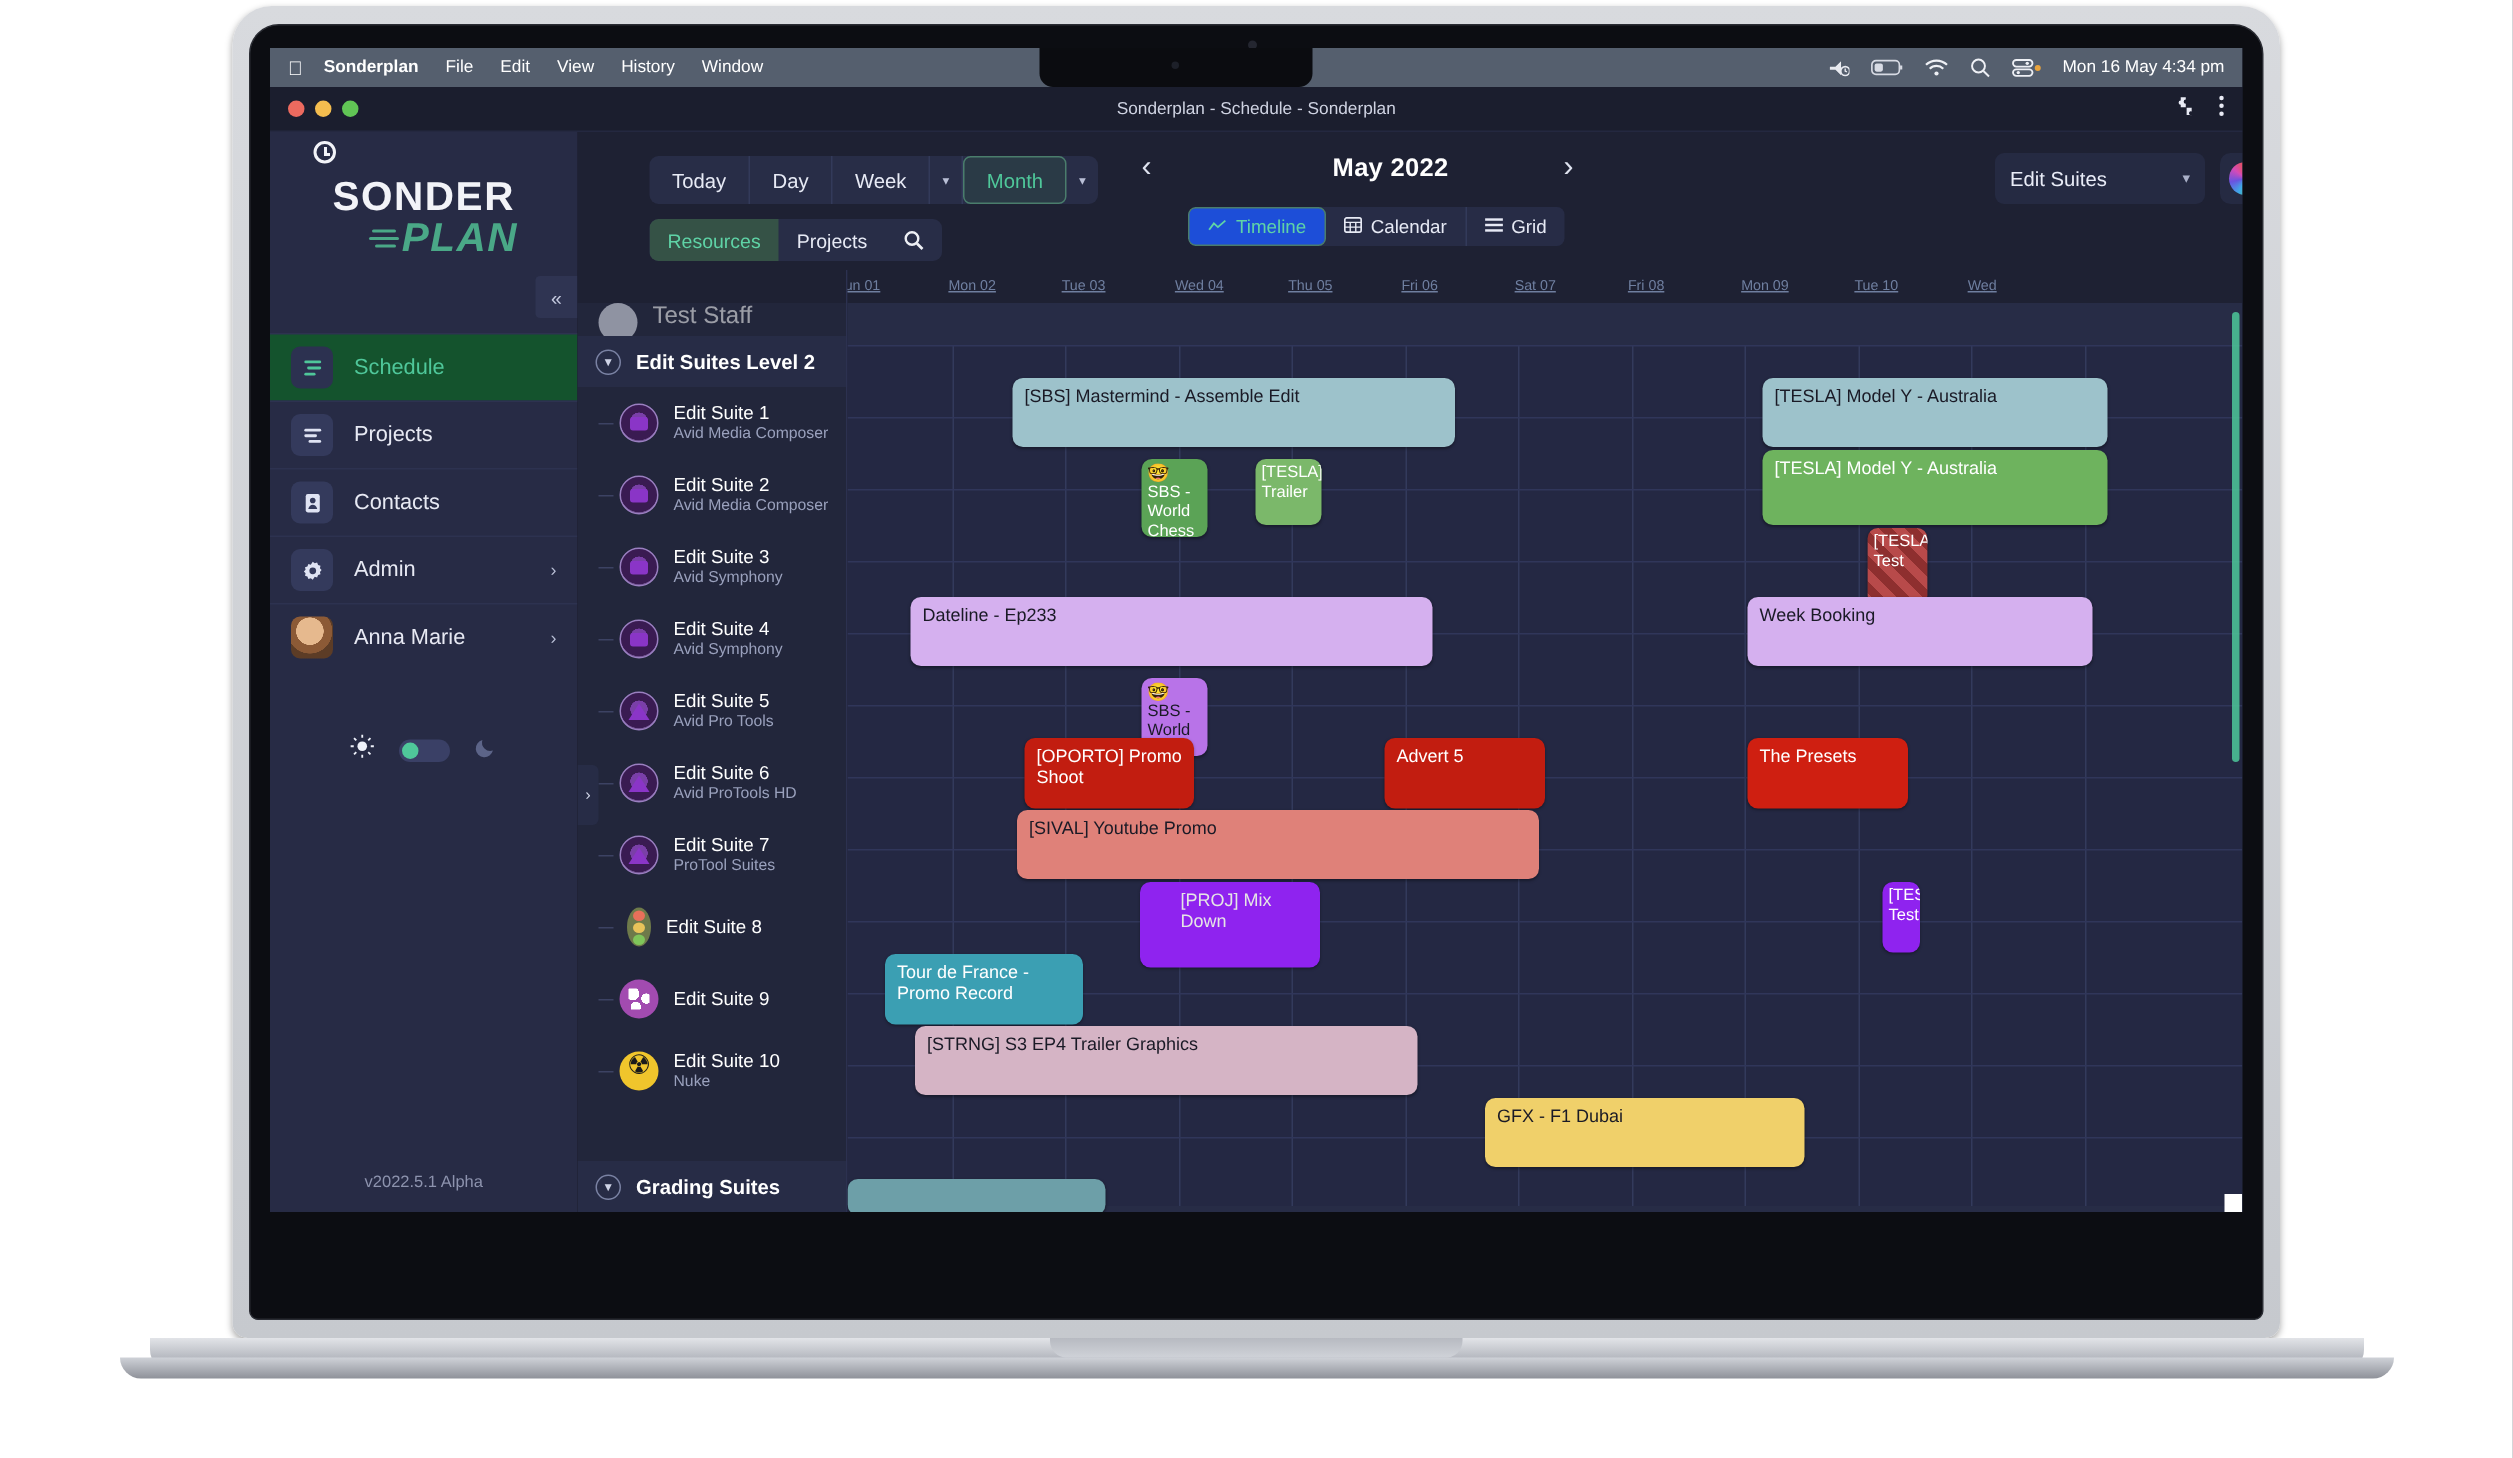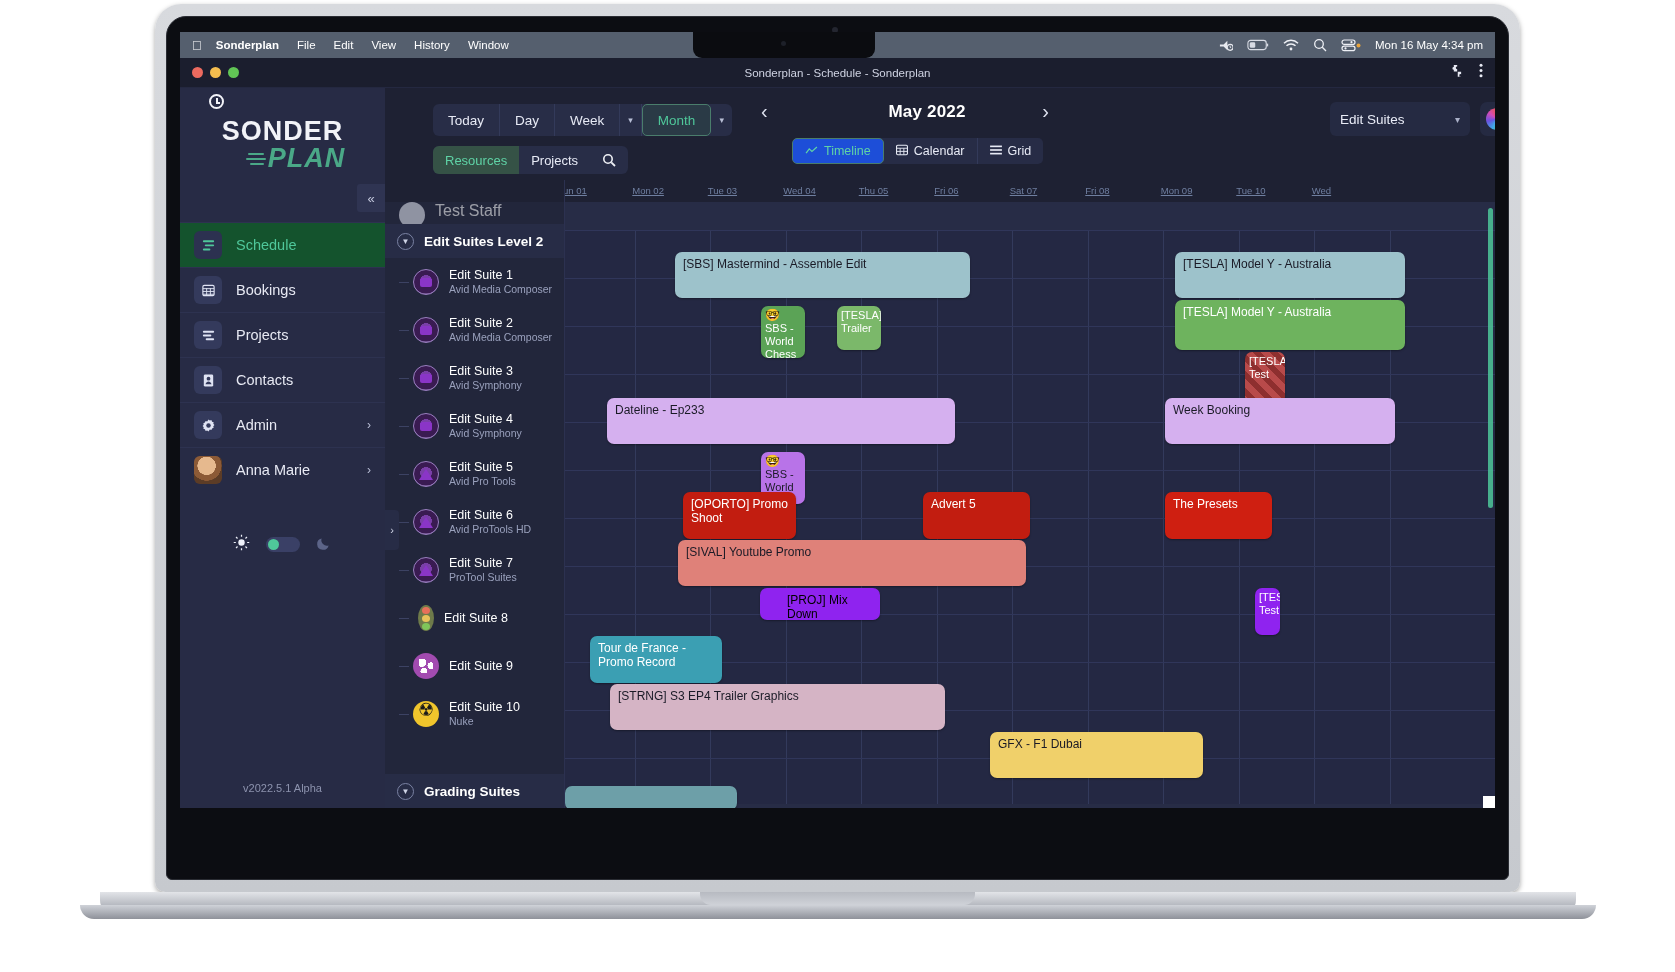--- a/index.html
+++ b/index.html
@@ -421,29 +421,20 @@
               <span class="ico">
                 <svg width="15" height="15" viewBox="0 0 16 16">
                     <rect x="2" y="2.5" width="12" height="2" rx="1" fill="#4fc79a"></rect>
                     <rect x="4" y="6.8" width="10" height="2" rx="1" fill="#4fc79a"></rect>
                     <rect x="2" y="11.2" width="8" height="2" rx="1" fill="#4fc79a"></rect>
                   </svg>
               </span>
               <span>Schedule</span>
             </div>
 
-            <div class="navitem">
-              <span class="ico">
-                <svg width="15" height="15" viewBox="0 0 16 16">
-                    <rect x="2" y="2.5" width="12" height="11" rx="1.5" fill="none" stroke="#dfe3f3" stroke-width="1.2"></rect>
-                    <path d="M2 6h12M2 9h12M2 12h12M6 5.5v8M10 5.5v8" stroke="#dfe3f3" stroke-width="1"></path>
-                  </svg>
-              </span>
-              <span>Bookings</span>
-            </div>
 
             <div class="navitem">
               <span class="ico">
                 <svg width="15" height="15" viewBox="0 0 16 16">
                     <rect x="2" y="3" width="12" height="2" rx="1" fill="#dfe3f3"></rect>
                     <rect x="2" y="7" width="9" height="2" rx="1" fill="#dfe3f3"></rect>
                     <rect x="5" y="11" width="9" height="2" rx="1" fill="#dfe3f3"></rect>
                   </svg>
               </span>
               <span>Projects</span>
@@ -728,21 +719,21 @@
                   <div class="booking small" style="left: 272px; top: 126px; width: 44px; height: 44px; background: rgb(123, 184, 106); color: rgb(255, 255, 255);"><span>[TESLA] Trailer</span></div>
                   <div class="booking" style="left: 610px; top: 120px; width: 230px; height: 50px; background: rgb(110, 179, 94); color: rgb(255, 255, 255);"><span>[TESLA] Model Y - Australia</span></div>
                   <div class="booking small hatched" style="left: 680px; top: 172px; width: 40px; height: 52px; background: rgb(184, 74, 74); color: rgb(255, 255, 255);"><span>[TESLA] Test</span></div>
                   <div class="booking" style="left: 42px; top: 218px; width: 348px; height: 46px; background: rgb(213, 176, 239); color: rgb(26, 26, 38);"><span>Dateline - Ep233</span></div>
                   <div class="booking" style="left: 600px; top: 218px; width: 230px; height: 46px; background: rgb(213, 176, 239); color: rgb(26, 26, 38);"><span>Week Booking</span></div>
                   <div class="booking small" style="left: 196px; top: 272px; width: 44px; height: 52px; background: rgb(184, 115, 232); color: rgb(26, 26, 38);"><span class="emoji">🤓</span><span>SBS - World Chess</span></div>
                   <div class="booking" style="left: 118px; top: 312px; width: 113px; height: 47px; background: rgb(194, 29, 16); color: rgb(255, 255, 255);"><span>[OPORTO] Promo Shoot</span></div>
                   <div class="booking" style="left: 358px; top: 312px; width: 107px; height: 47px; background: rgb(194, 29, 16); color: rgb(255, 255, 255);"><span>Advert 5</span></div>
                   <div class="booking" style="left: 600px; top: 312px; width: 107px; height: 47px; background: rgb(207, 31, 17); color: rgb(255, 255, 255);"><span>The Presets</span></div>
                   <div class="booking" style="left: 113px; top: 360px; width: 348px; height: 46px; background: rgb(223, 129, 121); color: rgb(26, 26, 38);"><span>[SIVAL] Youtube Promo</span></div>
-                  <div class="booking" style="left: 195px; top: 408px; width: 120px; height: 32px; background: rgb(143, 35, 239); color: #000000; padding-left: 27px;"><span>[PROJ] Mix Down</span></div>
+                  <div class="booking" style="left: 195px; top: 408px; width: 120px; height: 57px; background: rgb(143, 35, 239); color: #e5e5e5; padding-left: 27px;"><span>[PROJ] Mix Down</span></div>
                   <div class="booking small" style="left: 690px; top: 408px; width: 25px; height: 47px; background: rgb(143, 35, 239); color: rgb(255, 255, 255);"><span>[TESLA] Test</span></div>
                   <div class="booking" style="left: 25px; top: 456px; width: 132px; height: 47px; background: rgb(59, 159, 179); color: rgb(255, 255, 255);"><span>Tour de France - Promo Record</span></div>
                   <div class="booking" style="left: 45px; top: 504px; width: 335px; height: 46px; background: rgb(213, 180, 197); color: rgb(26, 26, 38);"><span>[STRNG] S3 EP4 Trailer Graphics</span></div>
                   <div class="booking" style="left: 425px; top: 552px; width: 213px; height: 46px; background: rgb(240, 208, 106); color: rgb(26, 26, 38);"><span>GFX - F1 Dubai</span></div>
                   <div class="booking" style="left: 0px; top: 606px; width: 172px; height: 24px; background: rgb(109, 159, 168); color: rgb(26, 26, 38);"><span></span></div>
                 </div>
               <div class="scroll-v"></div>
               <div class="corner-sq"></div>
             </div>
           </div>

